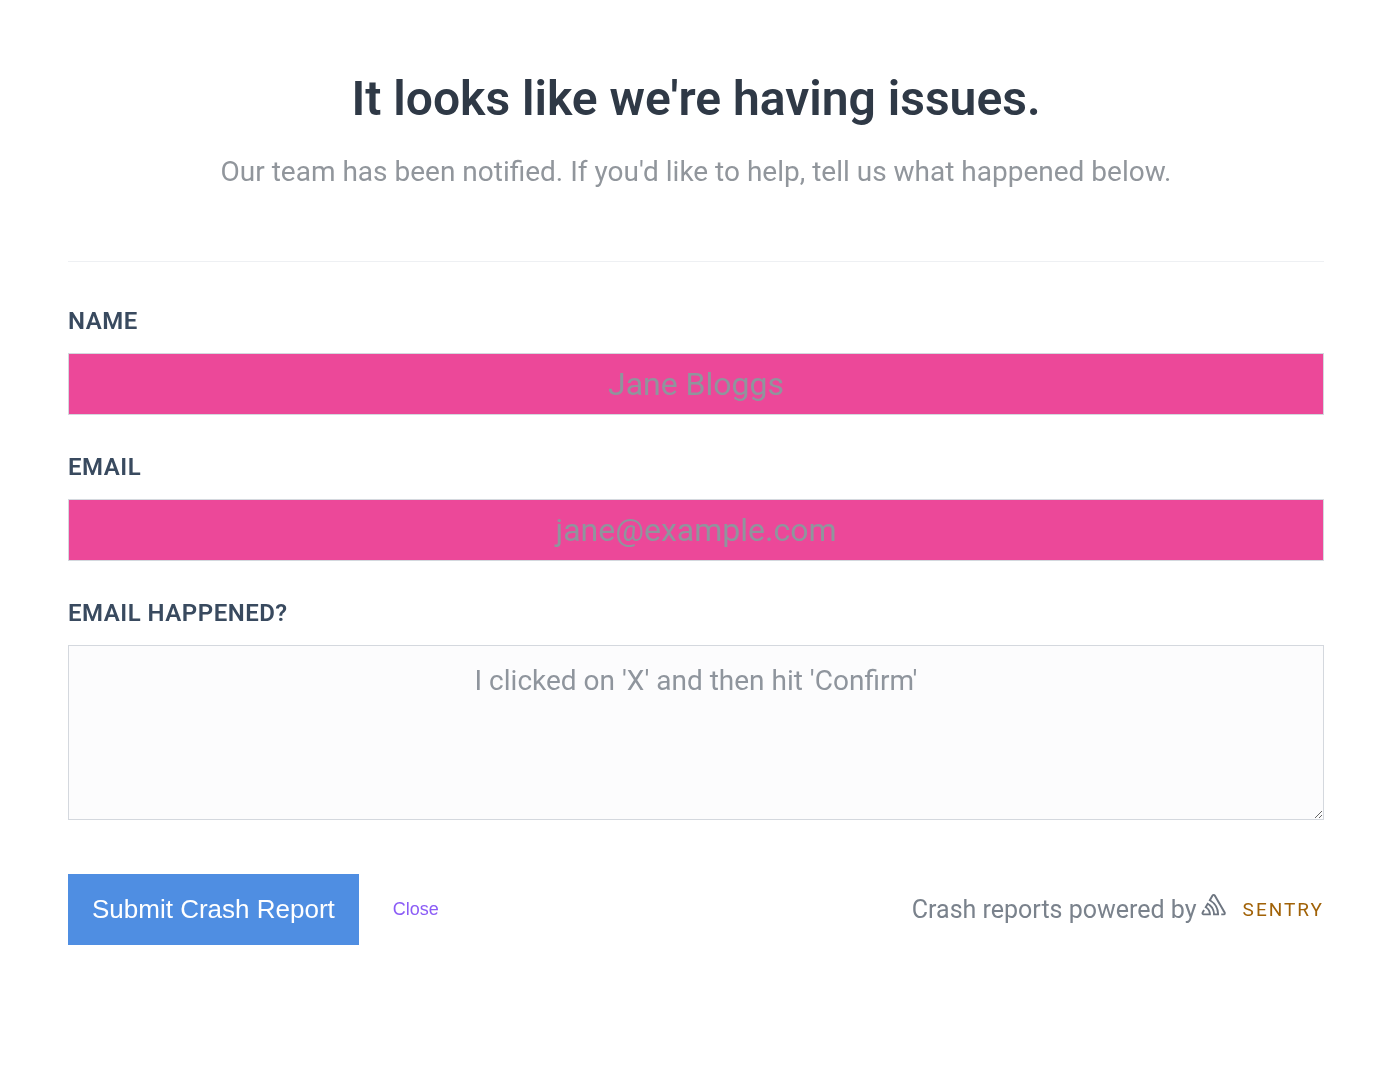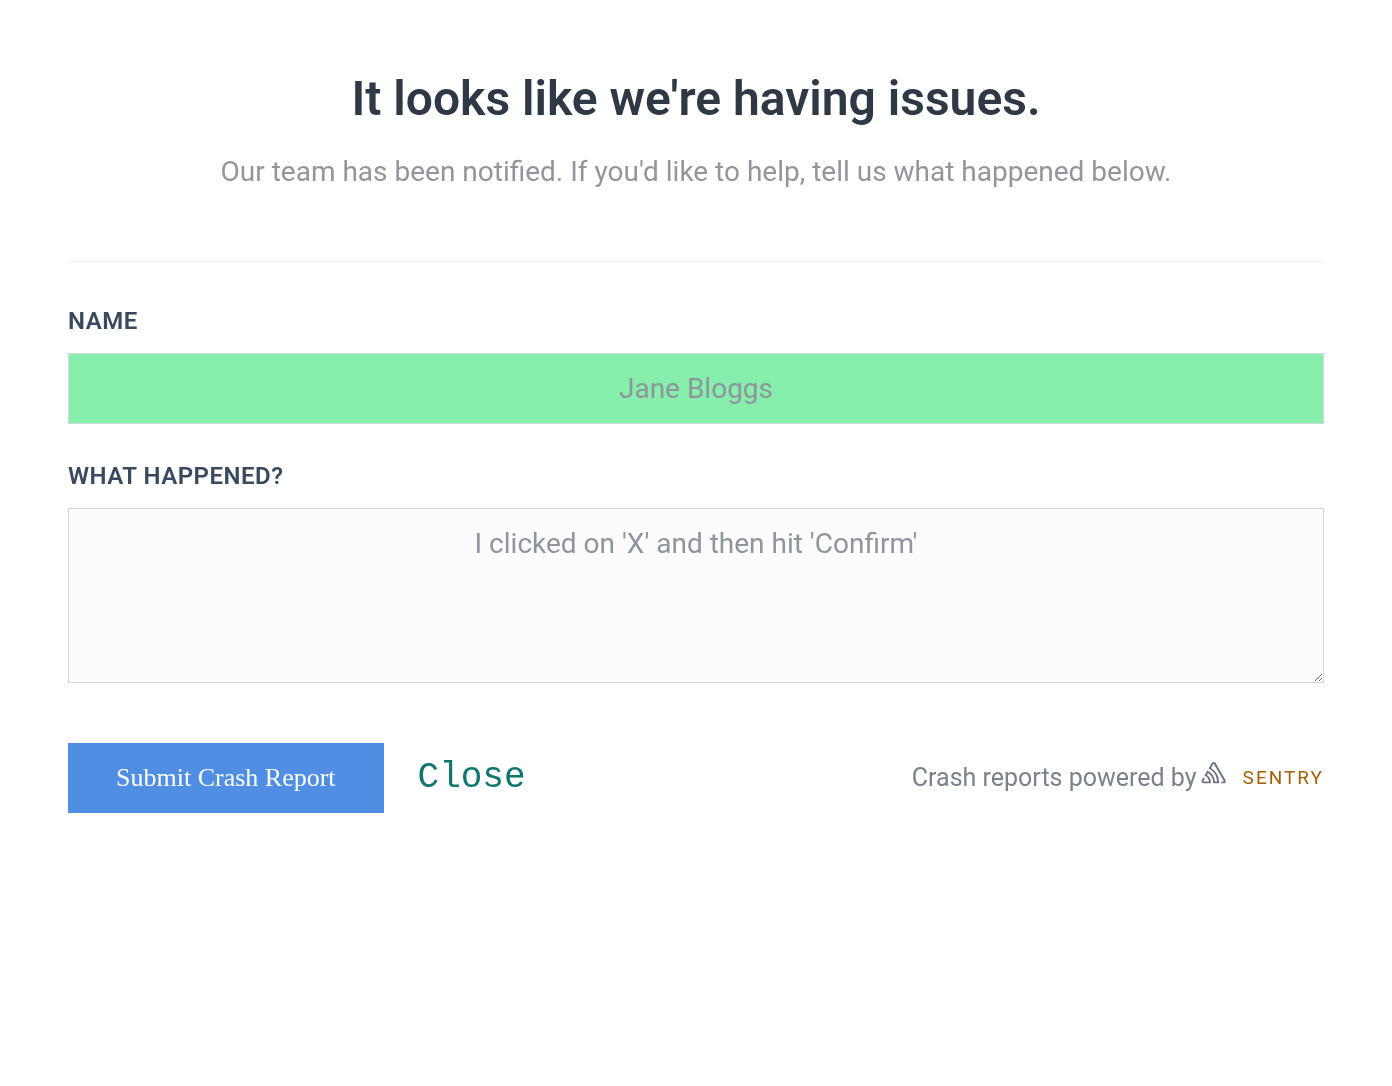--- a/index.html
+++ b/index.html
@@ -48,24 +48,24 @@
       display: block;
       font-size: 24px;
       font-weight: 600;
       color: #394a5f;
       letter-spacing: 0.5px;
       margin-bottom: 18px;
     }
     
     .input {
       width: 100%;
-      height: 71px;
+      height: 62px;
       border: 1px solid #d4d8de;
-      background: #86efac;
-      font-size: 28px;
+      background: #ec4899;
+      font-size: 32px;
       font-family: inherit;
       text-align: center;
       color: #333;
       padding: 0 20px;
       outline: none;
     }
     
     .input::placeholder {
       color: #8f959d;
     }
@@ -93,32 +93,32 @@
       align-items: center;
       margin-top: 50px;
     }
     
     .submit-btn {
       background: #4f8ee2;
       color: #ffffff;
       border: none;
       font-size: 26px;
       font-weight: 500;
-      font-family: Liberation Serif, serif;
-      padding: 20px 48px;
+      font-family: Liberation Sans, sans-serif;
+      padding: 20px 24px;
       cursor: pointer;
     }
     
     .close-btn {
       background: transparent;
-      color: #0f766e;
+      color: #8b5cf6;
       border: none;
-      font-size: 36px;
+      font-size: 18px;
       font-weight: 500;
-      font-family: Liberation Mono, monospace;
+      font-family: Liberation Sans, sans-serif;
       padding: 20px 28px;
       margin-left: 6px;
       cursor: pointer;
     }
     
     .powered-by {
       margin-left: auto;
       display: flex;
       align-items: center;
       gap: 4px;
@@ -152,23 +152,27 @@
   <div class="header">
     <h1 class="title">It looks like we're having issues.</h1>
     <p class="subtitle">Our team has been notified. If you'd like to help, tell us what happened below.</p>
   </div>
 
   <div class="form-group">
     <label class="label">NAME</label>
     <input type="text" class="input" placeholder="Jane Bloggs" style="">
   </div>
 
+  <div class="form-group">
+    <label class="label">EMAIL</label>
+    <input type="email" class="input" placeholder="jane@example.com" style="">
+  </div>
 
   <div class="form-group">
-    <label class="label">WHAT HAPPENED?</label>
+    <label class="label">EMAIL HAPPENED?</label>
     <textarea class="textarea" placeholder="I clicked on 'X' and then hit 'Confirm'" style=""></textarea>
   </div>
 
   <div class="footer">
     <button class="submit-btn">Submit Crash Report</button>
     <button class="close-btn">Close</button>
 
     <div class="powered-by">
       <span>Crash reports powered by</span>
       <span class="sentry-logo">

